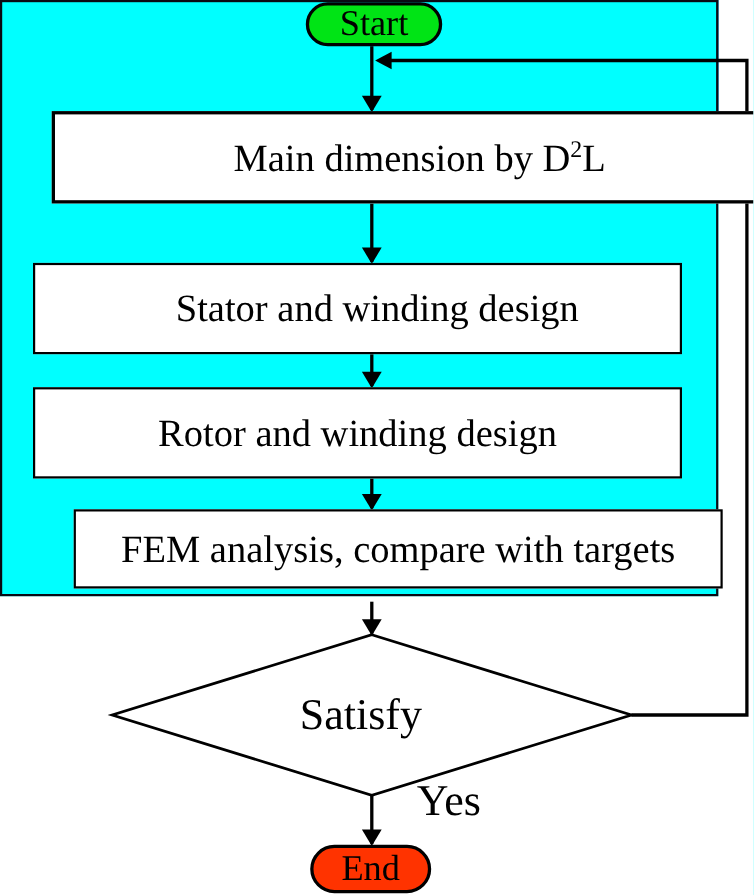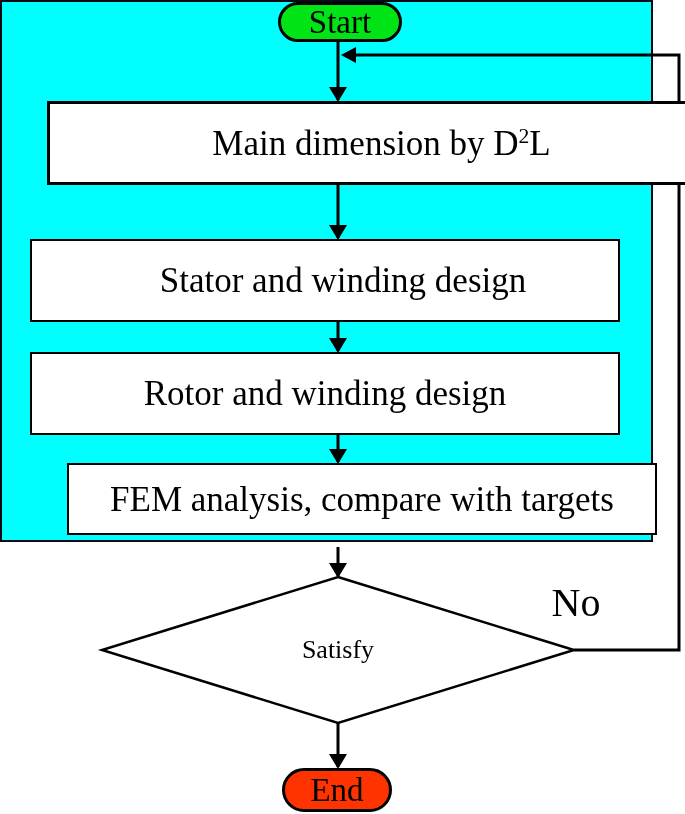--- a/index.html
+++ b/index.html
@@ -35,23 +35,23 @@
   }
   .capsule.start {
     left:278px; top:2px; width:124px; height:40px;
     background:#00e415; border-radius:21px;
   }
   .capsule.end {
     left:282px; top:768px; width:110px; height:44px;
     background:#ff3300; border-radius:23px;justify-content:center;
   }
   .diamond-label {
-    position:absolute; left:238px; top:628px; width:200px; height:44px;
+    position:absolute; left:228px; top:628px; width:200px; height:44px;
     display:flex; align-items:center; justify-content:center;
-    font-size:26px; line-height:1; z-index:3;
+    font-size:40px; line-height:1; z-index:3;
   }
   .edge-label {
     position:absolute; z-index:3; font-size:40px; line-height:1;
     text-align:center;
   }
   .edge-label.no  { left:535px; top:583px; width:82px; }
   .edge-label.yes { left:358px; top:708px; width:100px; }
 </style>
 </head>
 <body>
@@ -100,19 +100,19 @@
   </div>
 
   <div class="node-box fem">
     <span>FEM analysis, compare with targets</span>
   </div>
 
   <div class="diamond-label">
     <span>Satisfy</span>
   </div>
 
-  <div class="edge-label no">No</div>
+  <div class="edge-label yes">Yes</div>
 
   <div class="capsule end">
     <span>End</span>
   </div>
 
 </div>
 
 </body></html>

